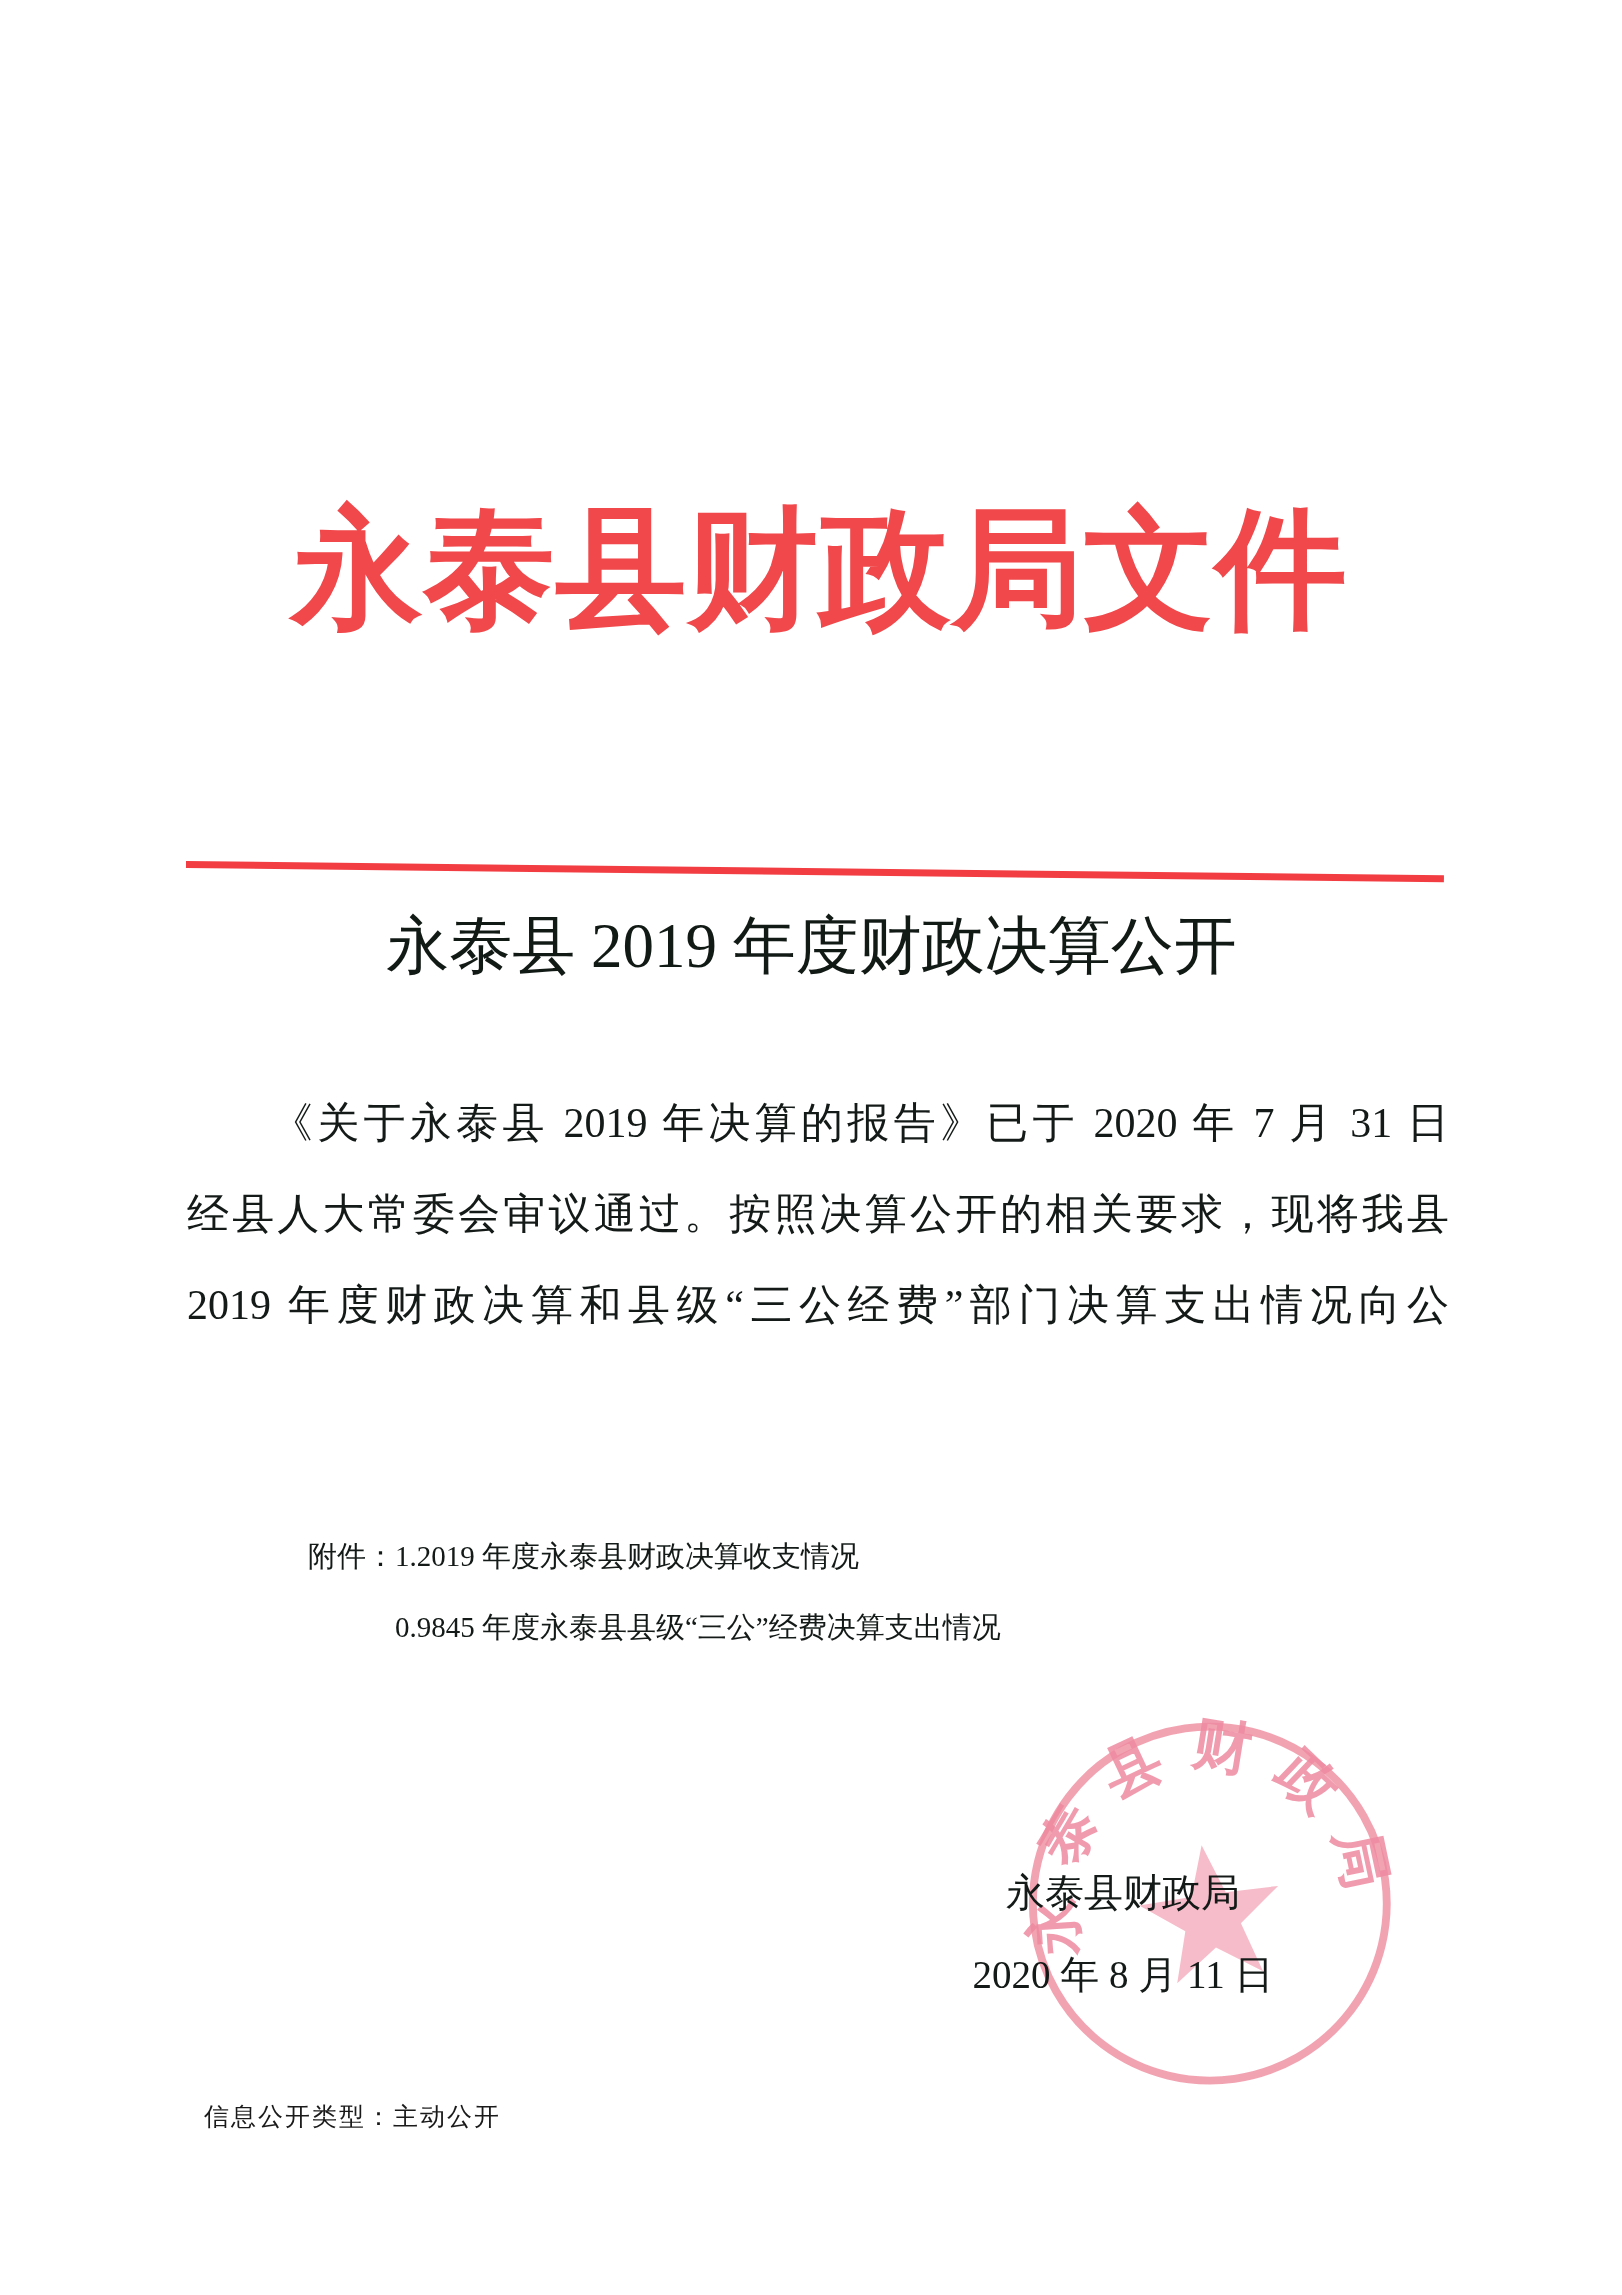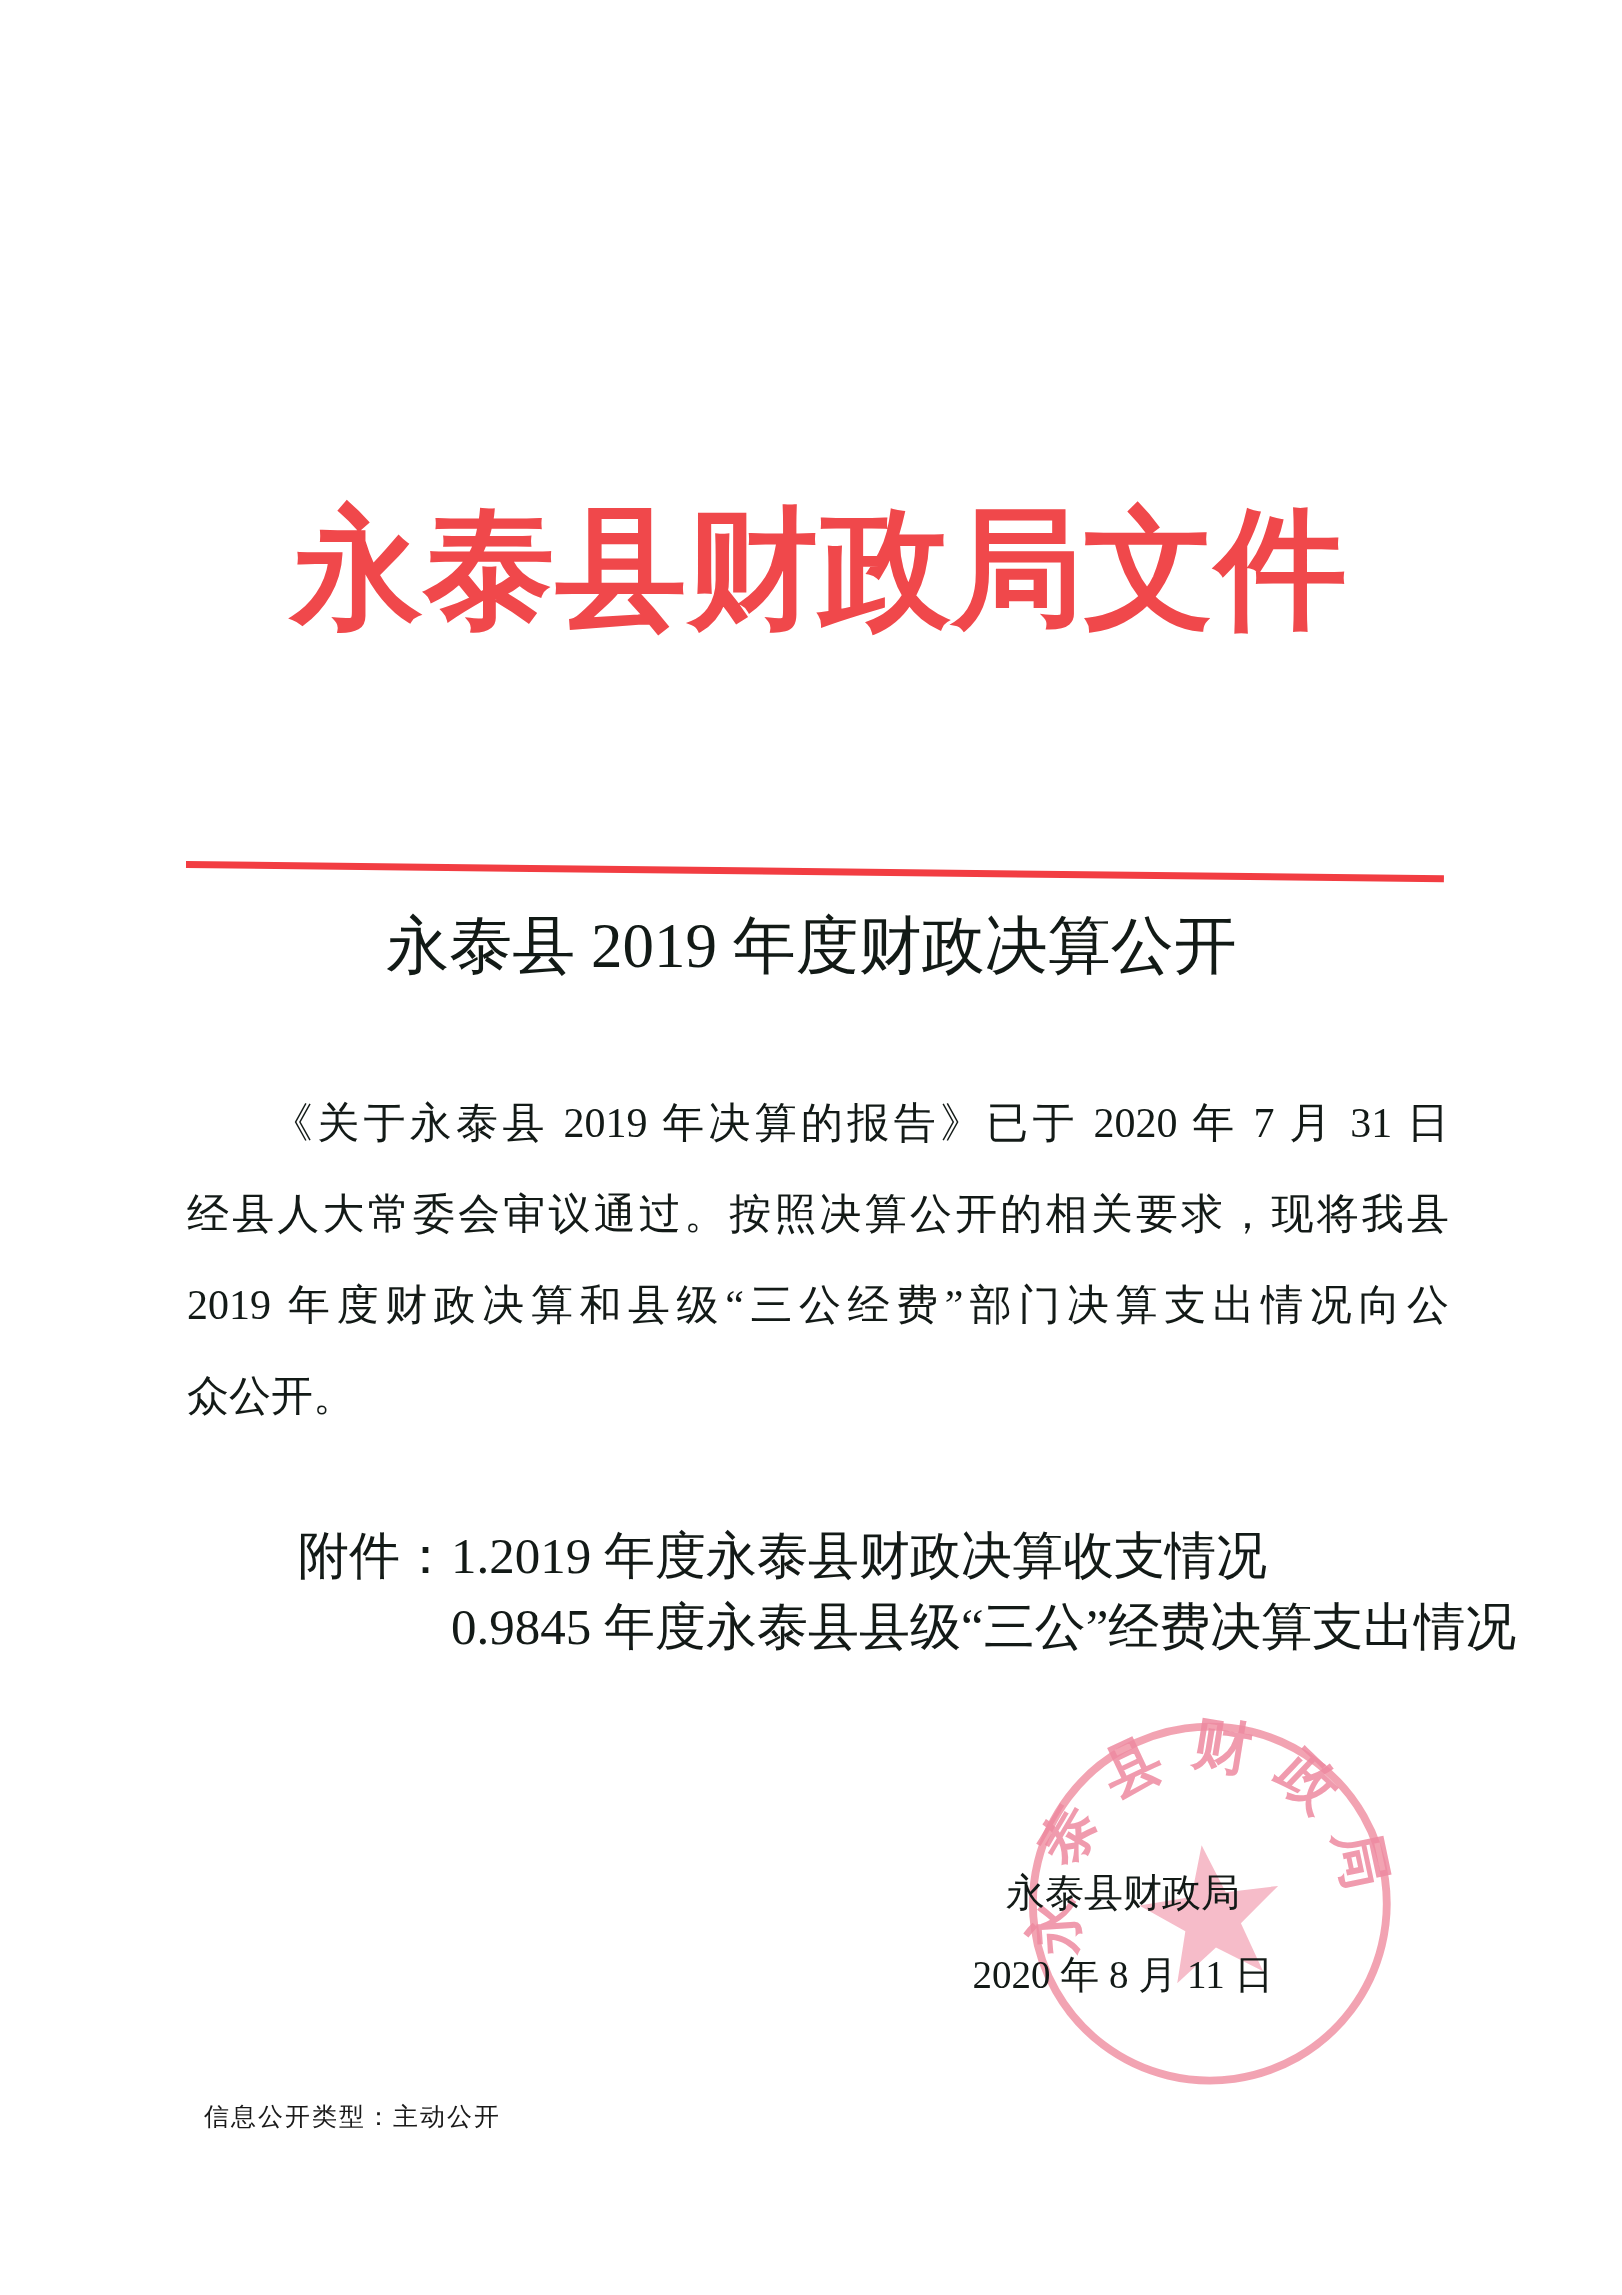--- a/index.html
+++ b/index.html
@@ -78,25 +78,25 @@
     text-align-last: justify;
   }
   .body-text .line.indent {
     text-indent: 2em;
   }
 
   
   .attachments {
     position: absolute;
     top: 1521px;
-    left: 298px;
+    left: 308px;
     display: flex;
     align-items: flex-start;
     color: #131a17;
-    font-size: 51px;
+    font-size: 29px;
   }
   .att-label {
     line-height: 71px;
     white-space: nowrap;
   }
   .att-items .att-item {
     line-height: 71px;
     white-space: nowrap;
   }
 
@@ -172,21 +172,20 @@
   <h1 class="masthead">永泰县财政局文件</h1>
 
   <div class="redline"></div>
 
   <h2 class="doc-title">永泰县 2019 年度财政决算公开</h2>
 
   <div class="body-text">
     <div class="line indent fill">《关于永泰县 2019 年决算的报告》已于 2020 年 7 月 31 日</div>
     <div class="line fill">经县人大常委会审议通过。按照决算公开的相关要求，现将我县</div>
     <div class="line fill">2019 年度财政决算和县级“三公经费”部门决算支出情况向公</div>
-    <div class="line">众公开。</div>
   </div>
 
   <div class="attachments">
     <span class="att-label">附件：</span>
     <div class="att-items">
       <div class="att-item">1.2019 年度永泰县财政决算收支情况</div>
       <div class="att-item">0.9845 年度永泰县县级“三公”经费决算支出情况</div>
     </div>
   </div>
 

